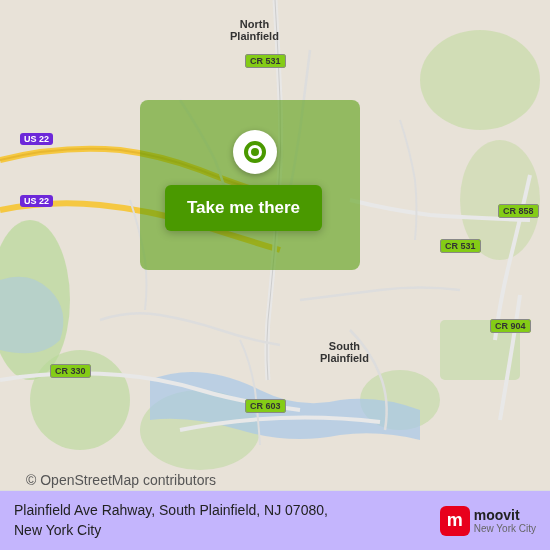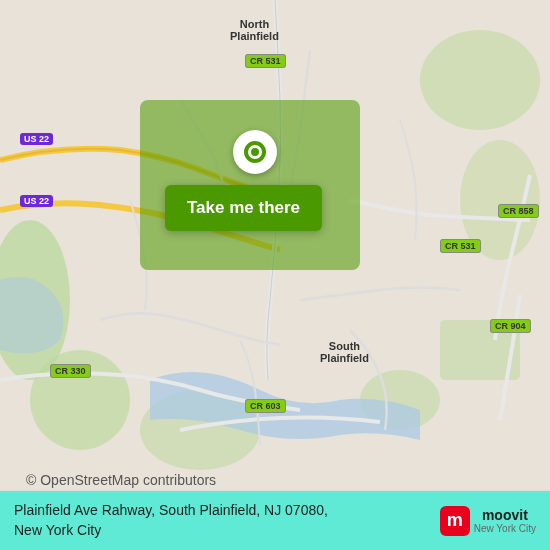--- a/index.html
+++ b/index.html
@@ -183,21 +183,21 @@
       font-size: 14px;
       color: #555;
       z-index: 30;
       margin-left: 22px;
     }
 
     
     #bottom-bar {
       width: 550px;
       height: 60px;
-      background: #5eead4;
+      background: #c4b5fd;
       display: flex;
       align-items: center;
       padding: 0 14px;
       border-top: 1px solid #ddd;
       position: relative;
     }
 
     .bottom-address {
       flex: 1;
     }
@@ -226,21 +226,20 @@
       justify-content: center;
       color: white;
       font-weight: 900;
       font-size: 18px;
     }
 
     .moovit-text {
       font-size: 14px;
       font-weight: bold;
       color: #222;
-      text-align: center;
     }
 
     .moovit-subtitle {
       font-size: 10px;
       color: #666;
     }
   </style>
 </head>
 <body>
 

